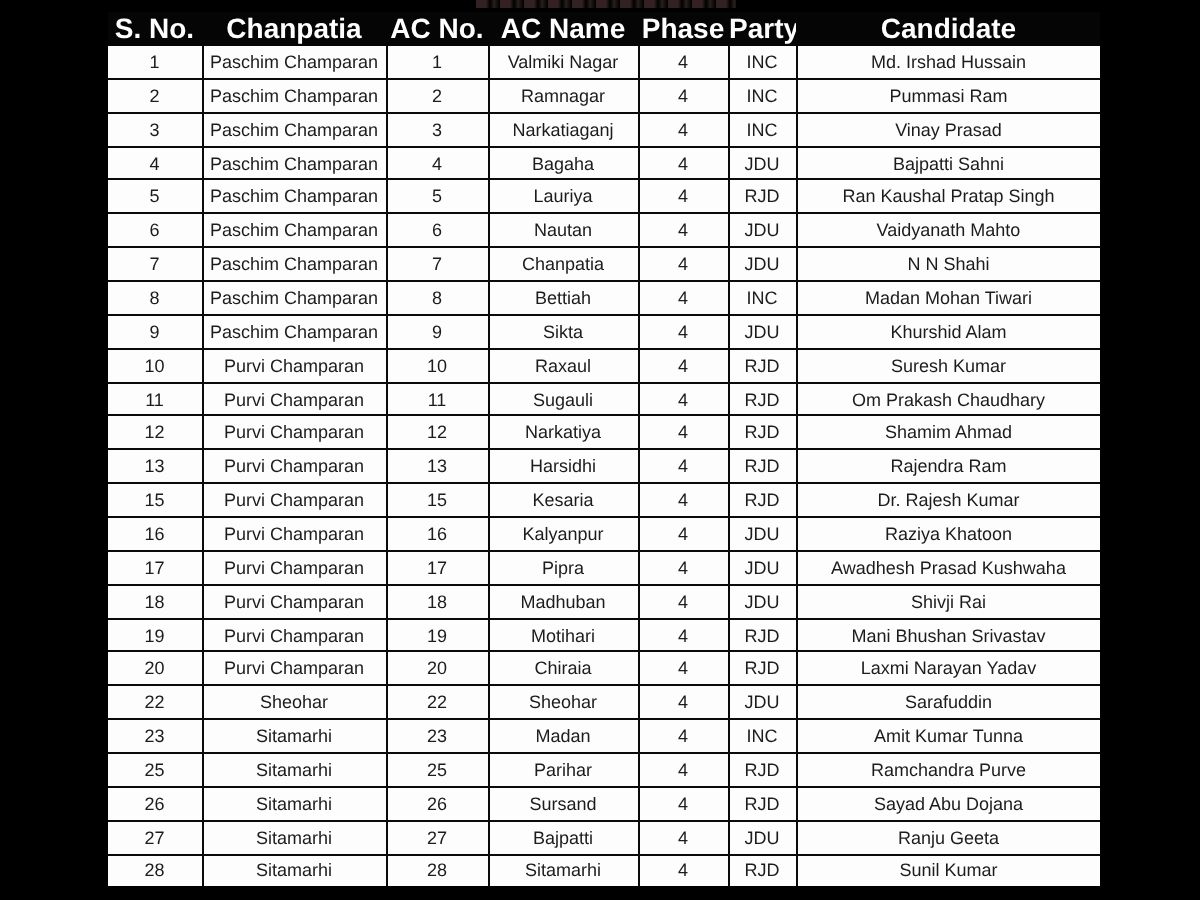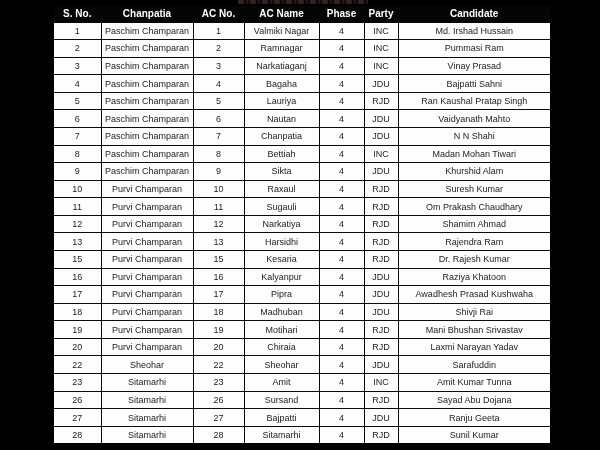--- a/index.html
+++ b/index.html
@@ -35,21 +35,21 @@
   col.c1 { width: 92px; }
   col.c2 { width: 51px; }
   col.c3 { width: 75px; }
   col.c4 { width: 45px; }
   col.c5 { width: 34px; }
   col.c6 { width: 153px; }
   thead tr { height: 17px; }
   thead th {
     background: #050505;
     color: #ffffff;
-    font-size: 10px;
+    font-size: 14px;
     font-weight: bold;
     text-align: center;
     vertical-align: middle;
     border: 1px solid #050505;
     padding: 0;
     white-space: nowrap;
     overflow: hidden;
   }
   tbody tr { height: 15.1px; }
   tbody td {
@@ -269,24 +269,33 @@
           <td>22</td>
           <td>Sheohar</td>
           <td>4</td>
           <td>JDU</td>
           <td>Sarafuddin</td>
         </tr>
         <tr>
           <td>23</td>
           <td>Sitamarhi</td>
           <td>23</td>
-          <td>Amit</td>
+          <td>Madan</td>
           <td>4</td>
           <td>INC</td>
           <td>Amit Kumar Tunna</td>
+        </tr>
+        <tr>
+          <td>25</td>
+          <td>Sitamarhi</td>
+          <td>25</td>
+          <td>Parihar</td>
+          <td>4</td>
+          <td>RJD</td>
+          <td>Ramchandra Purve</td>
         </tr>
         <tr>
           <td>26</td>
           <td>Sitamarhi</td>
           <td>26</td>
           <td>Sursand</td>
           <td>4</td>
           <td>RJD</td>
           <td>Sayad Abu Dojana</td>
         </tr>

